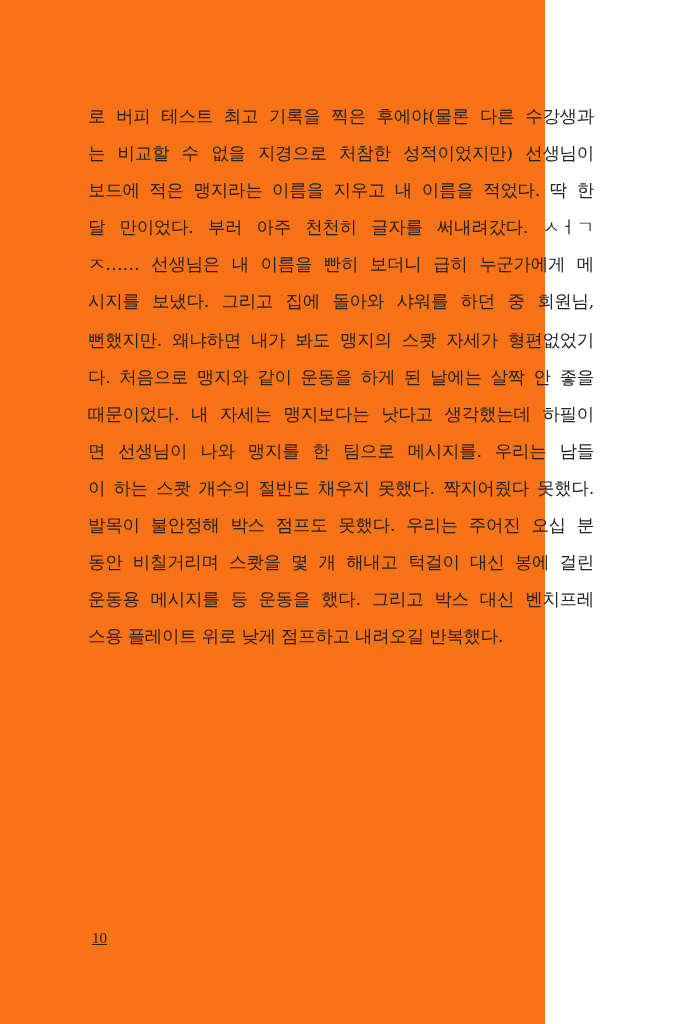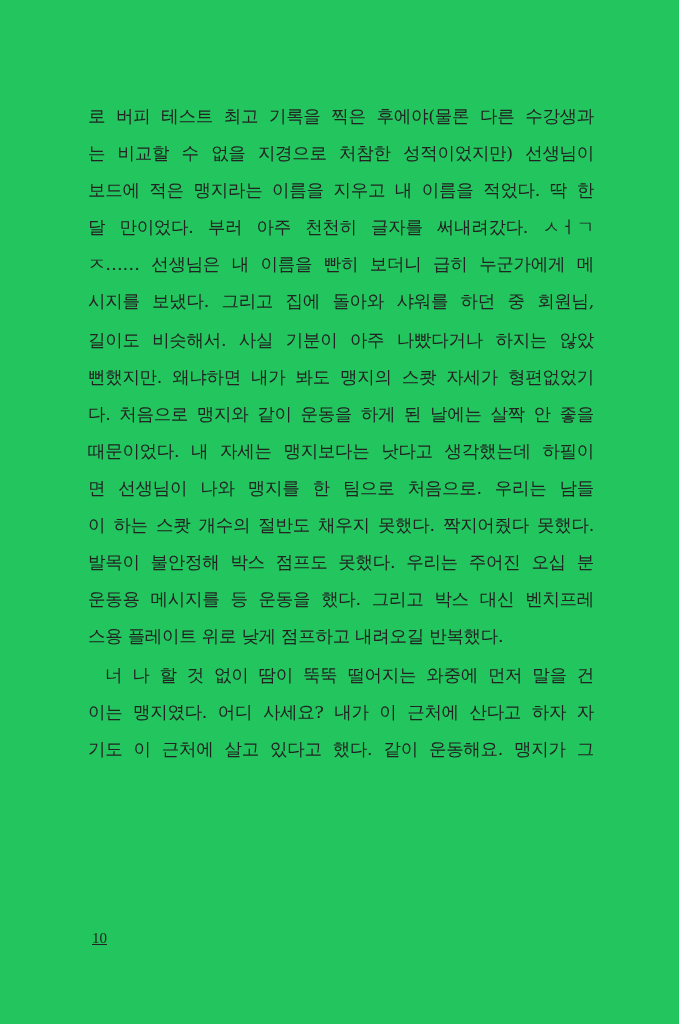--- a/index.html
+++ b/index.html
@@ -9,23 +9,23 @@
     }
     body {
       width: 681px;
       height: 1024px;
       position: relative;
       overflow: hidden;
     }
     .page {
       position: absolute;
       left: 0; top: 0;
-      width: 679px;
+      width: 545px;
       height: 1024px;
-      background: #22c55e;
+      background: #f97316;
     }
     .body-text {
       position: absolute;
       left: 88px;
       top: 98px;
       width: 506px;
       font-family: "DejaVu Serif", "Liberation Serif", serif;
       font-size: 17.5px;
       line-height: 37px;
       color: #222222;
@@ -67,33 +67,28 @@
       <span class="line">로 버피 테스트 최고 기록을 찍은 후에야(물론 다른 수강생과</span>
       <span class="line">는 비교할 수 없을 지경으로 처참한 성적이었지만) 선생님이</span>
       <span class="line">보드에 적은 맹지라는 이름을 지우고 내 이름을 적었다. 딱 한</span>
       <span class="line">달 만이었다. 부러 아주 천천히 글자를 써내려갔다. ㅅㅓㄱ</span>
       <span class="line">ㅈ…… 선생님은 내 이름을 빤히 보더니 급히 누군가에게 메</span>
       <span class="line">시지를 보냈다. 그리고 집에 돌아와 샤워를 하던 중 회원님,</span>
     </div>
     <div class="para-gap"></div>
 
     <div>
-      <span class="line">길이도 비슷해서. 사실 기분이 아주 나빴다거나 하지는 않았</span>
       <span class="line">뻔했지만. 왜냐하면 내가 봐도 맹지의 스쾃 자세가 형편없었기</span>
       <span class="line">다. 처음으로 맹지와 같이 운동을 하게 된 날에는 살짝 안 좋을</span>
       <span class="line">때문이었다. 내 자세는 맹지보다는 낫다고 생각했는데 하필이</span>
-      <span class="line">면 선생님이 나와 맹지를 한 팀으로 처음으로. 우리는 남들</span>
+      <span class="line">면 선생님이 나와 맹지를 한 팀으로 메시지를. 우리는 남들</span>
       <span class="line">이 하는 스쾃 개수의 절반도 채우지 못했다. 짝지어줬다 못했다.</span>
       <span class="line">발목이 불안정해 박스 점프도 못했다. 우리는 주어진 오십 분</span>
+      <span class="line">동안 비칠거리며 스쾃을 몇 개 해내고 턱걸이 대신 봉에 걸린</span>
       <span class="line">운동용 메시지를 등 운동을 했다. 그리고 박스 대신 벤치프레</span>
       <span class="line last">스용 플레이트 위로 낮게 점프하고 내려오길 반복했다.</span>
     </div>
     <div class="para-gap"></div>
 
-    <div>
-      <span class="line indent">너 나 할 것 없이 땀이 뚝뚝 떨어지는 와중에 먼저 말을 건</span>
-      <span class="line">이는 맹지였다. 어디 사세요? 내가 이 근처에 산다고 하자 자</span>
-      <span class="line">기도 이 근처에 살고 있다고 했다. 같이 운동해요. 맹지가 그</span>
-    </div>
   </div>
 
   <div class="page-number">10</div>
 </div>
 
 </body></html>

